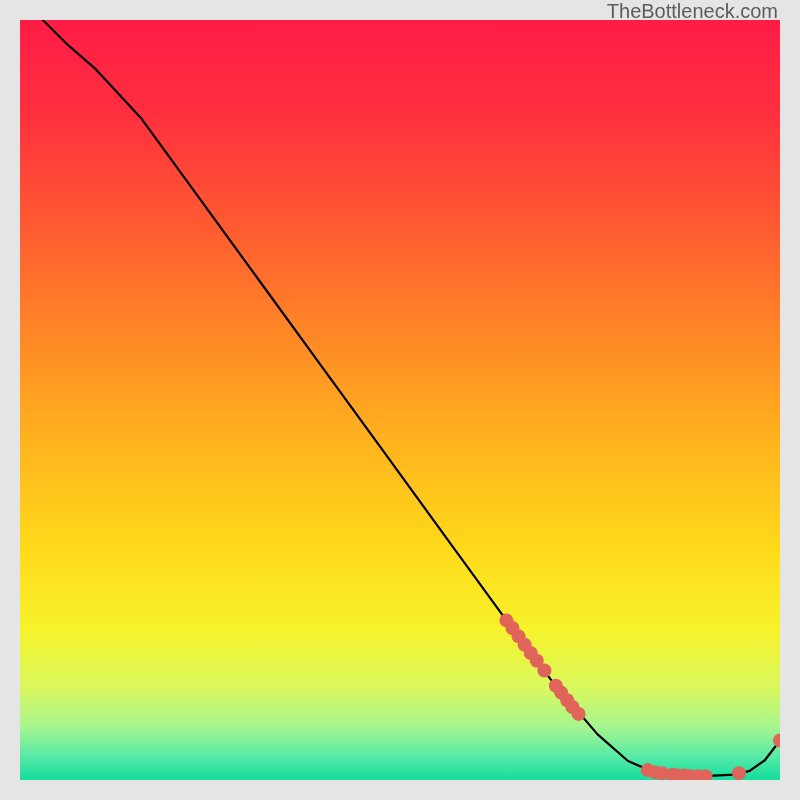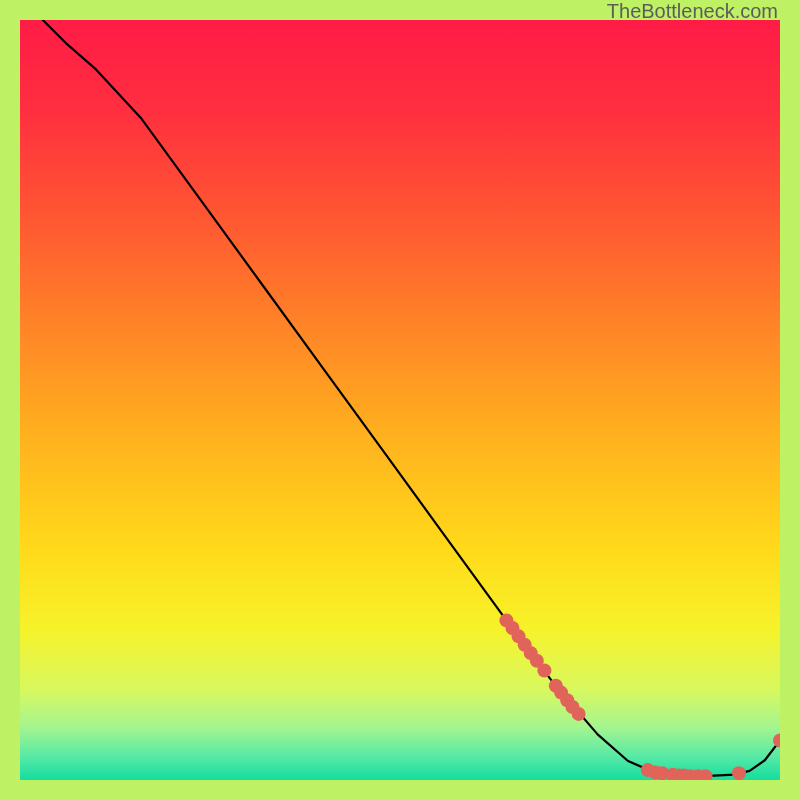--- a/index.html
+++ b/index.html
@@ -8,21 +8,21 @@
     width: 800px;
     height: 800px;
     background: #000;
     overflow: hidden;
     font-family: Arial, Helvetica, sans-serif;
   }
   .stage {
     position: relative;
     width: 800px;
     height: 800px;
-    background: #bef264;
+    background: #e5e5e5;
   }
   .plot-area {
     position: absolute;
     left: 20px;
     top: 20px;
     width: 760px;
     height: 760px;
   }
   .gradient {
     position: absolute;

